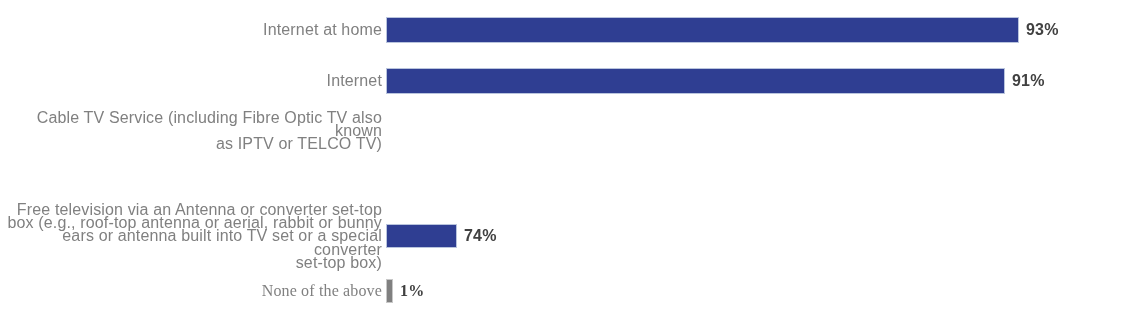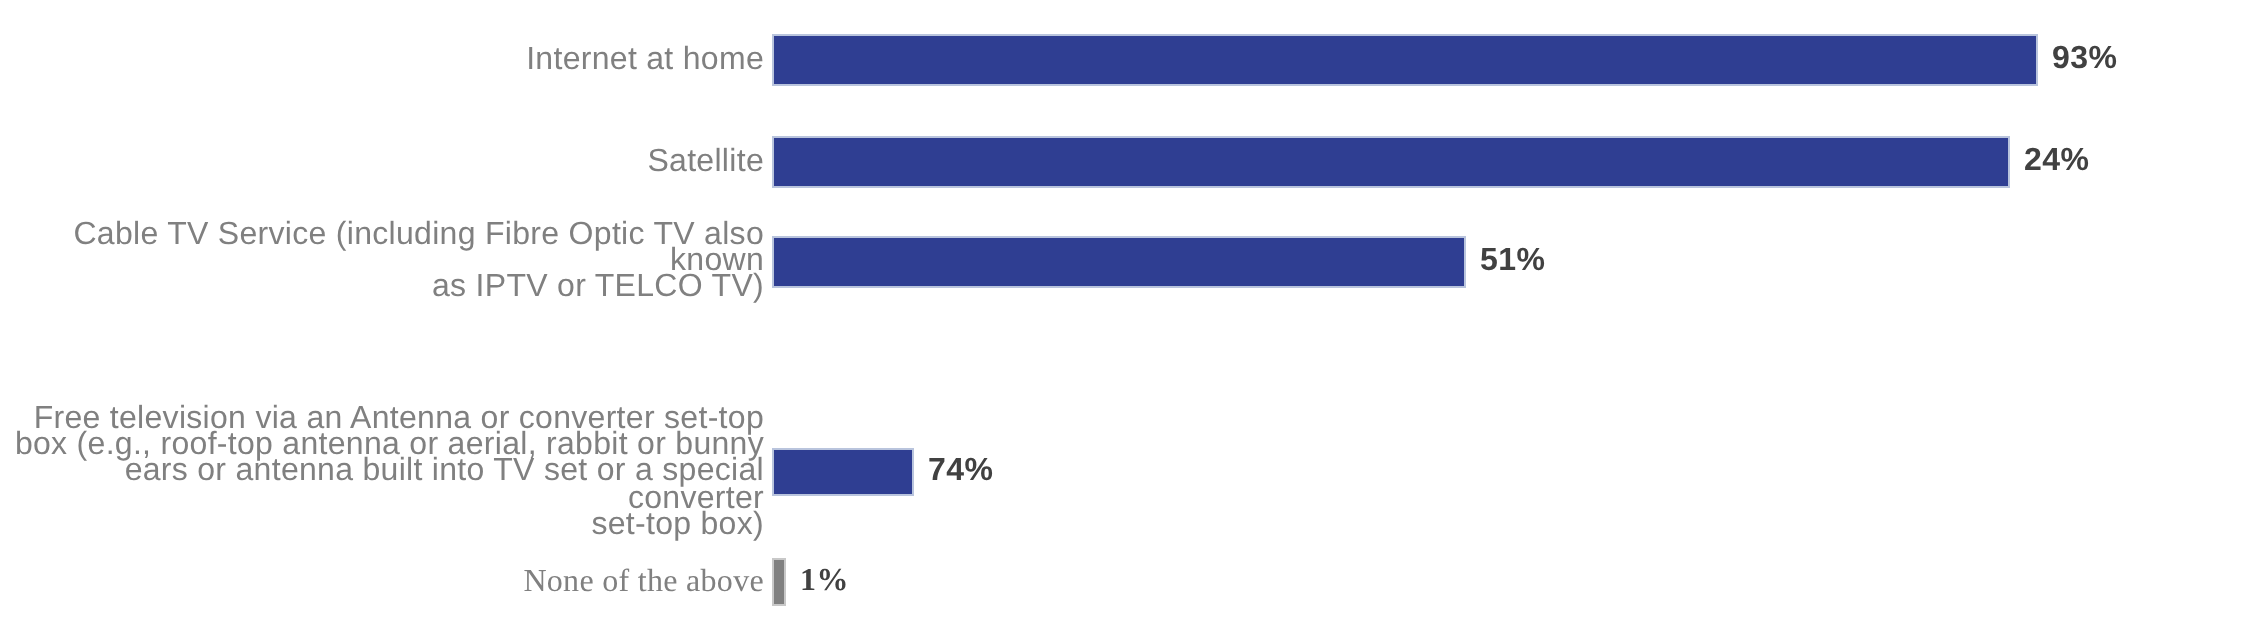--- a/index.html
+++ b/index.html
@@ -72,34 +72,30 @@
 
   <div class="row" style="top:17px;height:26px;">
     <div class="cat-label" style="top:50%;transform:translateY(-50%);">Internet at home</div>
     <div class="bar-wrap">
       <div class="bar" style="width:633px;"></div>
       <div class="val-label">93%</div>
     </div>
   </div>
 
   <div class="row" style="top:68px;height:26px;">
-    <div class="cat-label" style="top:50%;transform:translateY(-50%);">Satellite</div>
+    <div class="cat-label" style="top:50%;transform:translateY(-50%);">Internet</div>
     <div class="bar-wrap">
       <div class="bar" style="width:619px;"></div>
-      <div class="val-label">24%</div>
+      <div class="val-label">91%</div>
     </div>
   </div>
 
   <div class="row" style="top:118px;height:26px;">
     <div class="cat-label" style="top:50%;transform:translateY(-50%);">Cable TV Service (including Fibre Optic TV also known
 as IPTV or TELCO TV)</div>
-    <div class="bar-wrap">
-      <div class="bar" style="width:347px;"></div>
-      <div class="val-label">51%</div>
-    </div>
   </div>
 
 
   <div class="row" style="top:224px;height:24px;">
     <div class="cat-label" style="top:50%;transform:translateY(-50%);">Free television via an Antenna or converter set-top
 box (e.g., roof-top antenna or aerial, rabbit or bunny
 ears or antenna built into TV set or a special converter
 set-top box)</div>
     <div class="bar-wrap">
       <div class="bar small" style="width:71px;"></div>

